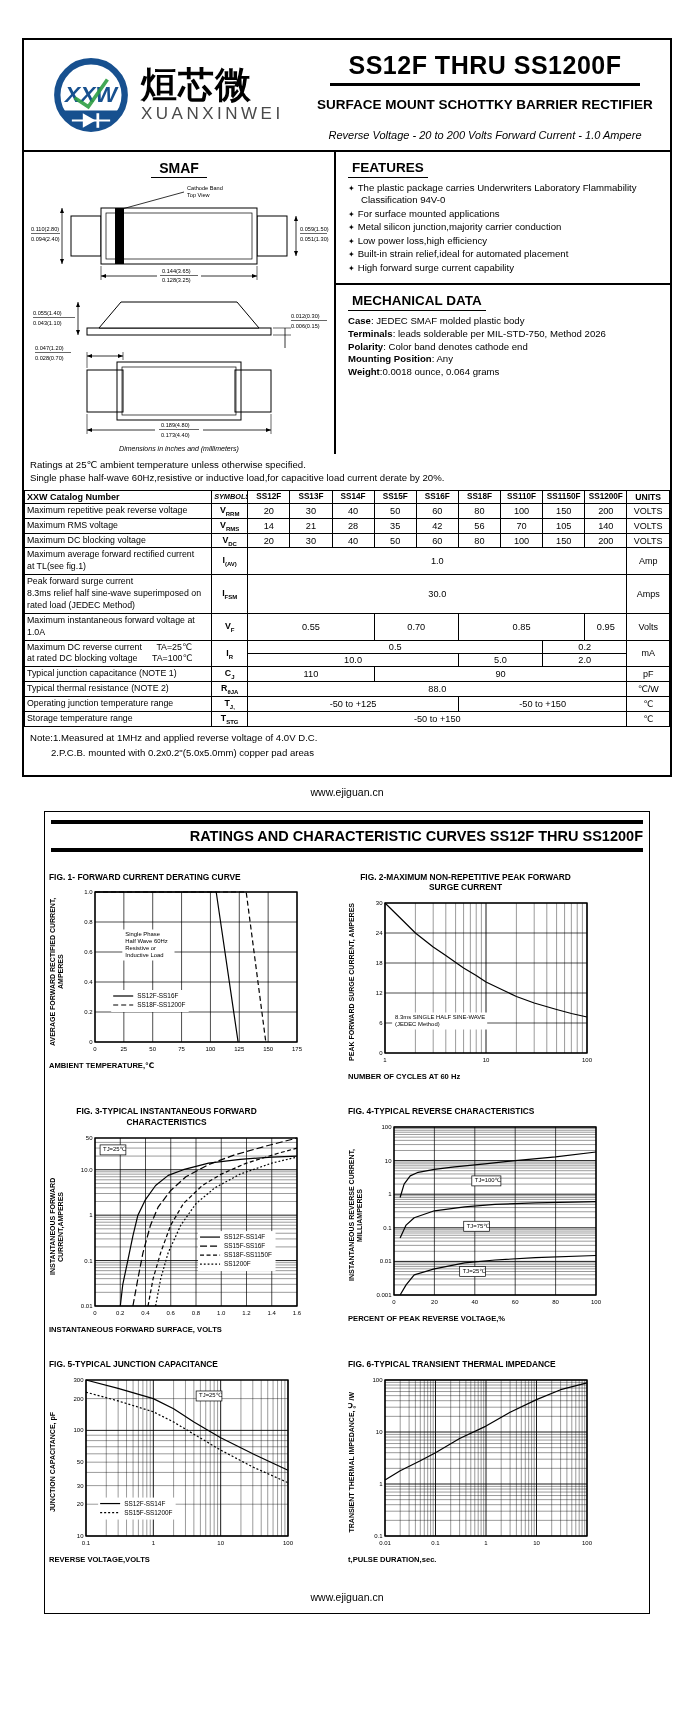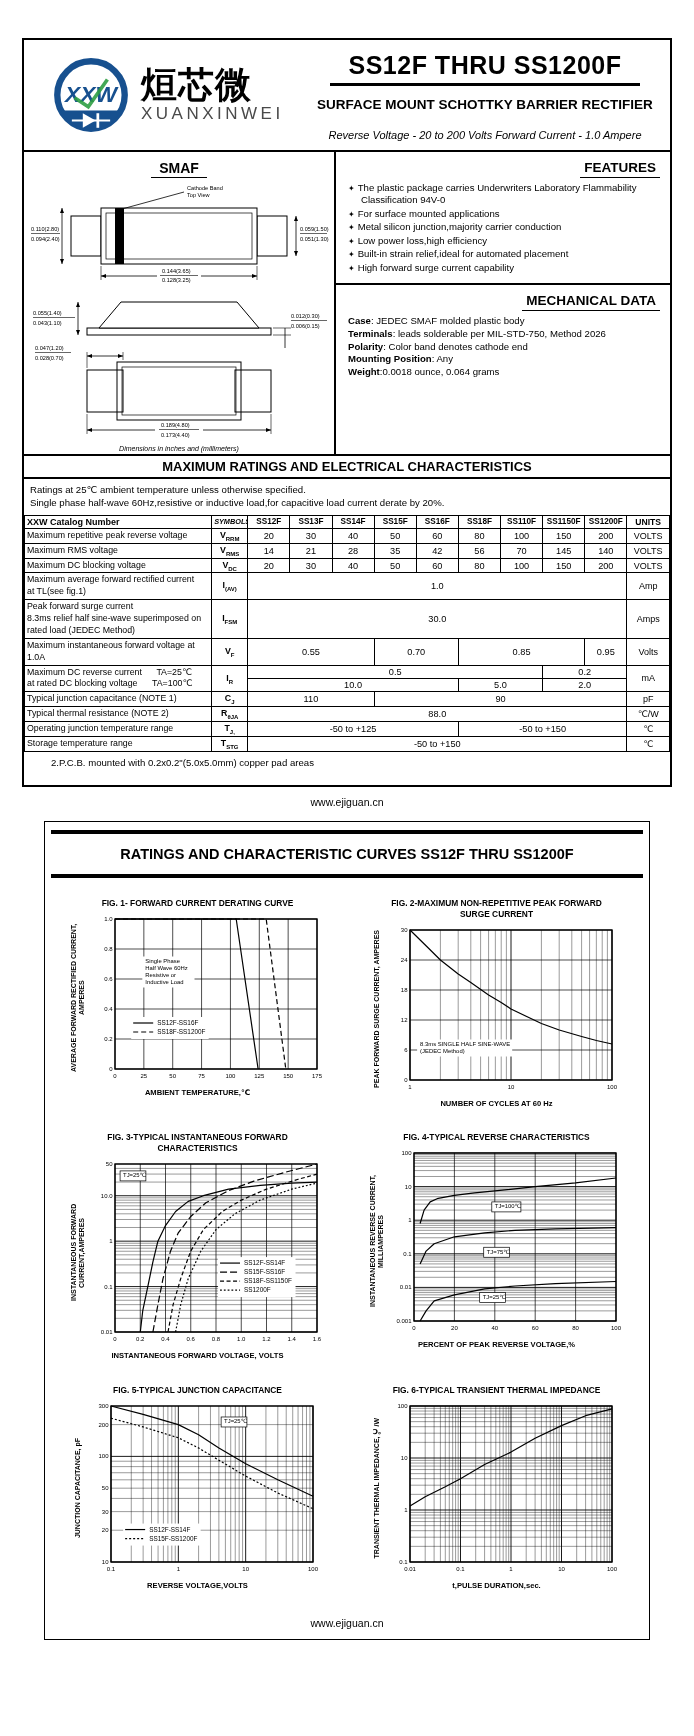--- a/index.html
+++ b/index.html
@@ -16,21 +16,21 @@
   .subtitle{font-size:13.5px;font-weight:bold;}
   .revline{font-size:11px;font-style:italic;margin-top:17px;}
   
   .mid{display:flex;}
   .pkg{width:310px;box-sizing:border-box;padding:6px 2px 2px 2px;}
   .pkg-title{text-align:center;font-size:14px;font-weight:bold;margin:2px 0 2px 0;}
   .pkg-title span{border-bottom:1.5px solid #000;padding:0 8px 1px 8px;}
   .pkg-cap{text-align:center;font-size:7px;font-style:italic;margin-top:2px;}
   .fm{flex:1;border-left:2px solid #000;display:flex;flex-direction:column;}
   .features{border-bottom:2px solid #000;padding:8px 10px 8px 12px;}
-  .sec-title{text-align:right;font-size:13.5px;font-weight:bold;margin-bottom:7px;}
+  .sec-title{text-align:left;font-size:13.5px;font-weight:bold;margin-bottom:7px;}
   .sec-title span{border-bottom:1.5px solid #000;padding:0 4px 2px 4px;}
   ul.feat{list-style:none;margin:0;padding:0;}
   ul.feat li{font-size:9.6px;line-height:1.3;padding-left:13px;text-indent:-13px;margin-bottom:1px;}
   ul.feat li .bul{margin-right:3px;font-size:8px;}
   .mech{padding:8px 10px 6px 12px;}
   .mech-line{font-size:9.6px;line-height:1.32;}
   .mech-line b{font-weight:bold;}
   
   .rbar{border-top:2px solid #000;border-bottom:2px solid #000;text-align:center;font-weight:bold;font-size:13px;padding:3px 0;}
   .conds{font-size:9.6px;line-height:1.4;padding:4px 6px 5px 6px;}
@@ -44,23 +44,23 @@
   td.cp div{white-space:pre-wrap;}
   td.cs{font-size:8.8px;text-align:center;font-weight:bold;}
   td.cs sub{font-size:6px;}
   td.cv{font-size:9.2px;text-align:center;}
   td.cu{font-size:9px;text-align:center;}
   .notes{font-size:9.6px;line-height:1.55;padding:4px 6px 14px 6px;}
   .notes .n2{padding-left:21px;}
   .pfoot{text-align:center;font-size:10.5px;margin:9px 0 13px 0;}
   
   .p2{margin:0 44px 0 44px;border:1.5px solid #000;padding:6px 4px 10px 4px;}
-  .p2bar{border-top:4px solid #000;border-bottom:4px solid #000;margin:2px 2px 0 2px;text-align:center;font-weight:bold;font-size:14.5px;padding:12px 0;}
+  .p2bar{border-top:4px solid #000;border-bottom:4px solid #000;margin:2px 2px 0 2px;text-align:right;font-weight:bold;font-size:14.5px;padding:4px 0;}
   .figgrid{display:grid;grid-template-columns:1fr 1fr;row-gap:24px;column-gap:2px;padding:20px 0 4px 0;}
-  .fig{display:flex;flex-direction:column;align-items:center;}
+  .fig{display:flex;flex-direction:column;align-items:flex-start;}
   .fig-title{font-size:8.4px;font-weight:bold;text-align:center;max-width:235px;line-height:1.3;margin-bottom:3px;}
   .fig-body{display:flex;align-items:center;}
   .ylab{writing-mode:vertical-rl;transform:rotate(180deg);font-size:7px;font-weight:bold;text-align:center;max-height:165px;line-height:1.2;margin-right:1px;}
   .xlab{font-size:7.6px;font-weight:bold;text-align:center;margin-top:4px;max-width:220px;line-height:1.3;}
   svg{display:block;}
   svg text{font-family:"Liberation Sans","DejaVu Sans",sans-serif;}
   .p2foot{text-align:center;font-size:10.5px;margin-top:22px;}
 </style>
 </head>
 <body>
@@ -191,21 +191,20 @@
             <div class="mech-line"><b>Case</b>: JEDEC SMAF molded plastic body</div>
             <div class="mech-line"><b>Terminals</b>: leads solderable per MIL-STD-750, Method 2026</div>
             <div class="mech-line"><b>Polarity</b>: Color band denotes cathode end</div>
             <div class="mech-line"><b>Mounting Position</b>: Any</div>
             <div class="mech-line"><b>Weight</b>:0.0018 ounce, 0.064 grams</div>
           </div>
       </div>
     </div>
   </div>
 
-  <div class="rbar">MAXIMUM RATINGS AND ELECTRICAL CHARACTERISTICS</div>
   <div class="conds">
     <div>Ratings at 25℃ ambient temperature unless otherwise specified.</div>
     <div>Single phase half-wave 60Hz,resistive or inductive load,for capacitive load current derate by 20%.</div>
   </div>
 
   <table class="rt">
     <colgroup id="cg">
         <col style="width: 29%;">
         <col style="width: 5.6%;">
         <col style="width: 6.53%;">
@@ -257,21 +256,21 @@
             <div>Maximum RMS voltage</div>
           </td>
           <td class="cs">V<sub>RMS</sub></td>
           <td class="cv" colspan="1">14</td>
           <td class="cv" colspan="1">21</td>
           <td class="cv" colspan="1">28</td>
           <td class="cv" colspan="1">35</td>
           <td class="cv" colspan="1">42</td>
           <td class="cv" colspan="1">56</td>
           <td class="cv" colspan="1">70</td>
-          <td class="cv" colspan="1">145</td>
+          <td class="cv" colspan="1">105</td>
           <td class="cv" colspan="1">140</td>
           <td class="cu">VOLTS</td>
         </tr>
         <tr>
           <td class="cp">
             <div>Maximum DC blocking voltage</div>
           </td>
           <td class="cs">V<sub>DC</sub></td>
           <td class="cv" colspan="1">20</td>
           <td class="cv" colspan="1">30</td>
@@ -360,20 +359,21 @@
             <div>Storage temperature range</div>
           </td>
           <td class="cs">T<sub>STG</sub></td>
           <td class="cv" colspan="9">-50 to +150</td>
           <td class="cu">℃</td>
         </tr>
       </tbody>
   </table>
 
   <div class="notes">
+    <div>Note:1.Measured at 1MHz and applied reverse voltage of 4.0V D.C.</div>
     <div class="n2">2.P.C.B. mounted with 0.2x0.2"(5.0x5.0mm) copper pad areas</div>
   </div>
 </div>
 
 <div class="pfoot">www.ejiguan.cn</div>
 
 <div class="p2">
   <div class="p2bar">RATINGS AND CHARACTERISTIC CURVES SS12F THRU SS1200F</div>
   <div class="figgrid">
     <div class="fig">
@@ -545,21 +545,21 @@
             <line x1="133.04000000000002" y1="106.08000000000001" x2="153.04000000000002" y2="106.08000000000001" stroke="#000" stroke-width="1.2"></line>
             <text x="157.04000000000002" y="108.28000000000002" font-size="6.4">SS12F-SS14F</text>
             <line x1="133.04000000000002" y1="115.08000000000001" x2="153.04000000000002" y2="115.08000000000001" stroke="#000" stroke-width="1.2" stroke-dasharray="7,3"></line>
             <text x="157.04000000000002" y="117.28000000000002" font-size="6.4">SS15F-SS16F</text>
             <line x1="133.04000000000002" y1="124.08000000000001" x2="153.04000000000002" y2="124.08000000000001" stroke="#000" stroke-width="1.2" stroke-dasharray="4,2.5"></line>
             <text x="157.04000000000002" y="126.28000000000002" font-size="6.4">SS18F-SS1150F</text>
             <line x1="133.04000000000002" y1="133.08" x2="153.04000000000002" y2="133.08" stroke="#000" stroke-width="1.2" stroke-dasharray="1.8,2"></line>
             <text x="157.04000000000002" y="135.28" font-size="6.4">SS1200F</text>
           </svg>
       </div>
-      <div class="xlab">INSTANTANEOUS FORWARD VOLTAGE, VOLTS</div>
+      <div class="xlab">INSTANTANEOUS FORWARD SURFACE, VOLTS</div>
     </div>
     <div class="fig">
       <div class="fig-title">FIG. 4-TYPICAL REVERSE CHARACTERISTICS</div>
       <div class="fig-body">
         <div class="ylab">INSTANTANEOUS REVERSE CURRENT, MILLIAMPERES</div>
         <svg class="plot" width="238" height="190">
             <line x1="28" y1="7" x2="28" y2="175" stroke="#000" stroke-width="0.7"></line>
             <line x1="68.4" y1="7" x2="68.4" y2="175" stroke="#000" stroke-width="0.7"></line>
             <line x1="108.80000000000001" y1="7" x2="108.80000000000001" y2="175" stroke="#000" stroke-width="0.7"></line>
             <line x1="149.2" y1="7" x2="149.2" y2="175" stroke="#000" stroke-width="0.7"></line>

